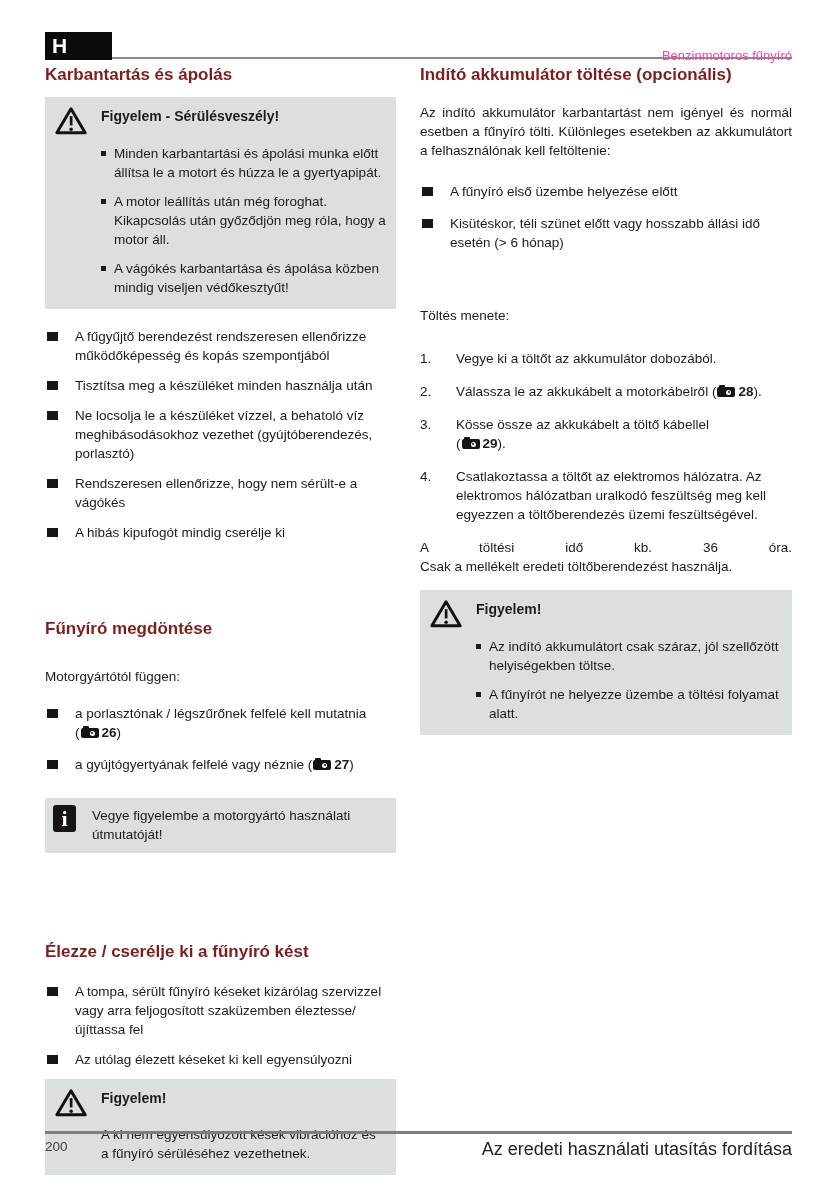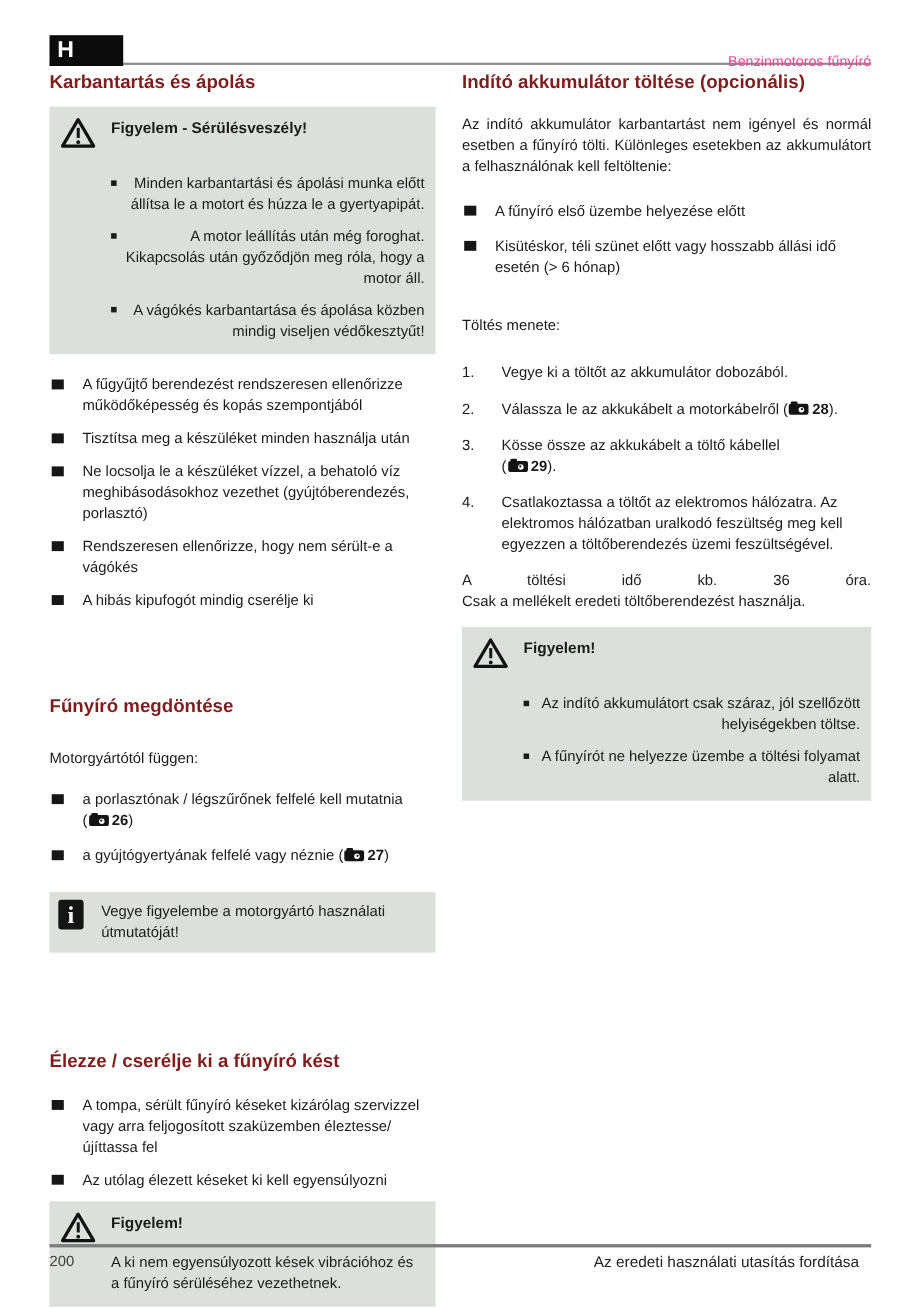--- a/index.html
+++ b/index.html
@@ -10,34 +10,34 @@
   
   .lang-badge { position:absolute; left:45px; top:32px; width:67px; height:28px;
     background:#0b0b0b; color:#fff; font-weight:bold; font-size:21px;
     display:flex; align-items:center; padding-left:7px; z-index:2; }
   .head-rule { position:absolute; left:45px; right:47px; top:57px; height:2px; background:#8b8b8b; }
   .head-right { position:absolute; right:47px; top:48px; font-size:13px; color:#ec4899; }
 
   
   .foot-rule { position:absolute; left:45px; right:47px; top:1131px; height:3px; background:#7d7d7d; }
   .foot-left { position:absolute; left:45px; top:1139px; font-size:13.5px; color:#404040; }
-  .foot-right { position:absolute; right:58px; top:1139px; font-size:14px; color:#222; }
+  .foot-right { position:absolute; right:47px; top:1139px; font-size:18px; color:#222; }
 
   
   .col { position:absolute; top:64px; font-size:13.5px; line-height:19px; }
   .col-left  { left:45px;  width:351px; }
   .col-right { left:420px; width:372px; }
 
   h1.sect { font-size:17px; line-height:21px; font-weight:bold; color:#7f1d1d; }
 
   .graybox { background:#dce0dc; padding:9px 10px 12px 10px; }
   .gb-head { display:flex; align-items:flex-start; }
   .gb-title { font-weight:bold; font-size:14px; margin-left:14px; margin-top:1px; }
   .warn-tri { flex:0 0 auto; width:32px; height:29px; }
-  .gb-bullets { margin-top:22px; margin-left:46px;text-align:right; }
+  .gb-bullets { margin-top:9px; margin-left:46px; }
   .gb-bullet { display:flex; margin-bottom:10px; }
   .gb-bullet:last-child { margin-bottom:0; }
   .minisq { flex:0 0 auto; width:5px; height:5px; background:#1b1b1b; margin:7px 8px 0 0; }
   .gb-body { margin-top:8px; margin-left:46px; }
 
   .sq-list { }
   .sq-item { display:flex; margin-bottom:11px; }
   .sq-item:last-child { margin-bottom:0; }
   .bigsq { flex:0 0 auto; width:11px; height:9px; background:#161616; margin:5px 0 0 2px; }
   .sq-text { margin-left:17px; }
@@ -57,21 +57,21 @@
   .info-icon { flex:0 0 auto; width:23px; height:27px; background:#151515; border-radius:3px;
     color:#fff; font-family:"Liberation Serif", serif; font-weight:bold; font-size:22px;
     display:flex; align-items:center; justify-content:center; }
   .info-text { margin-left:16px; margin-top:1px; }
 
   .just { text-align: justify; }
   .just-last { display:block; text-align: justify; text-align-last: justify; }
 
   .mt12 {margin-top:12px;} .mt14 {margin-top:14px;} .mt16 {margin-top:28px;}
   .mt18 {margin-top:18px;} .mt20 {margin-top:20px;} .mt22 {margin-top:22px;}
-  .mt24 {margin-top:24px;} .mt34 {margin-top:34px;} .mt76 {margin-top:76px;}
+  .mt24 {margin-top:24px;} .mt34 {margin-top:54px;} .mt76 {margin-top:76px;}
   .mt88 {margin-top:88px;} .mt10 {margin-top:10px;}
 </style>
 </head>
 <body>
 
 <div class="page">
 
   <div class="lang-badge">
     <span>H</span>
   </div>

